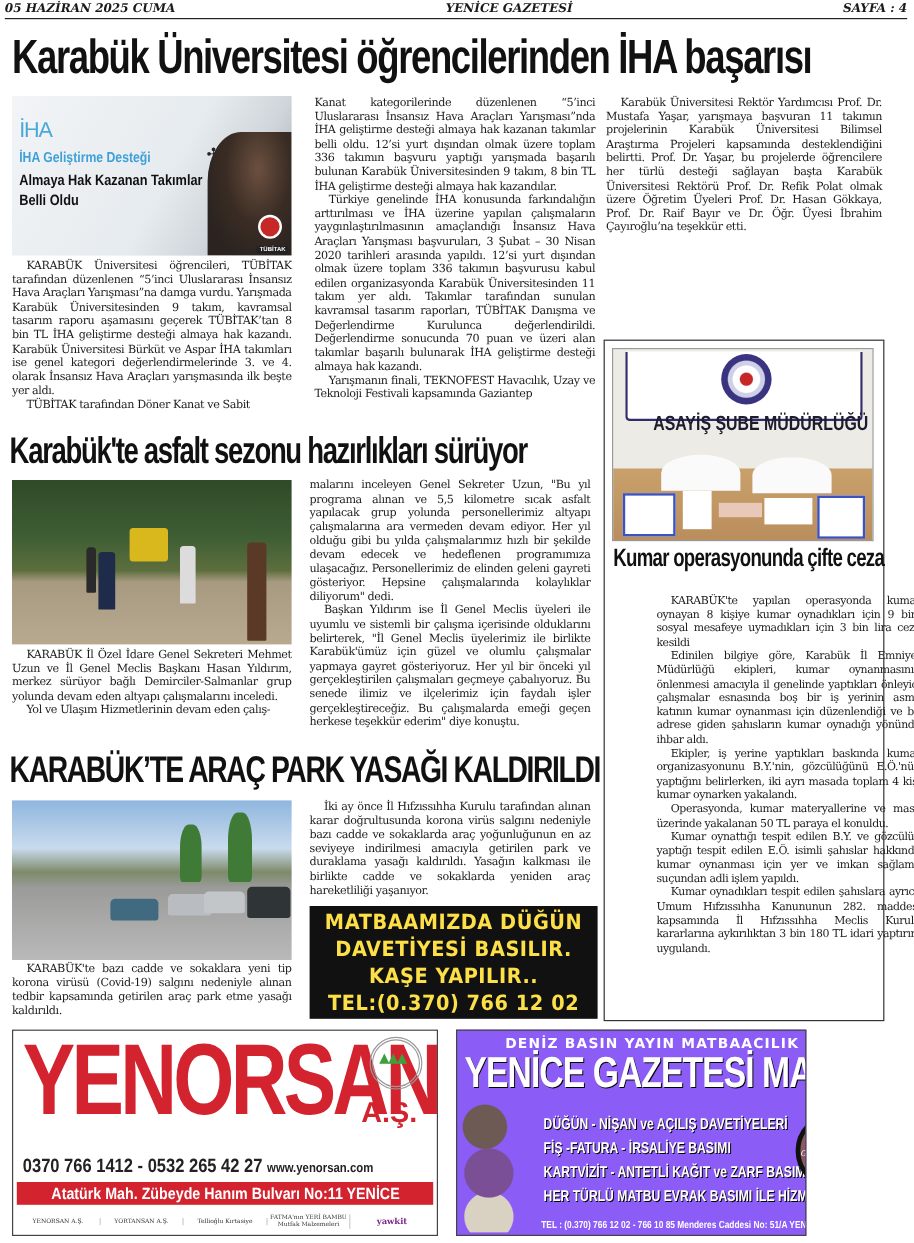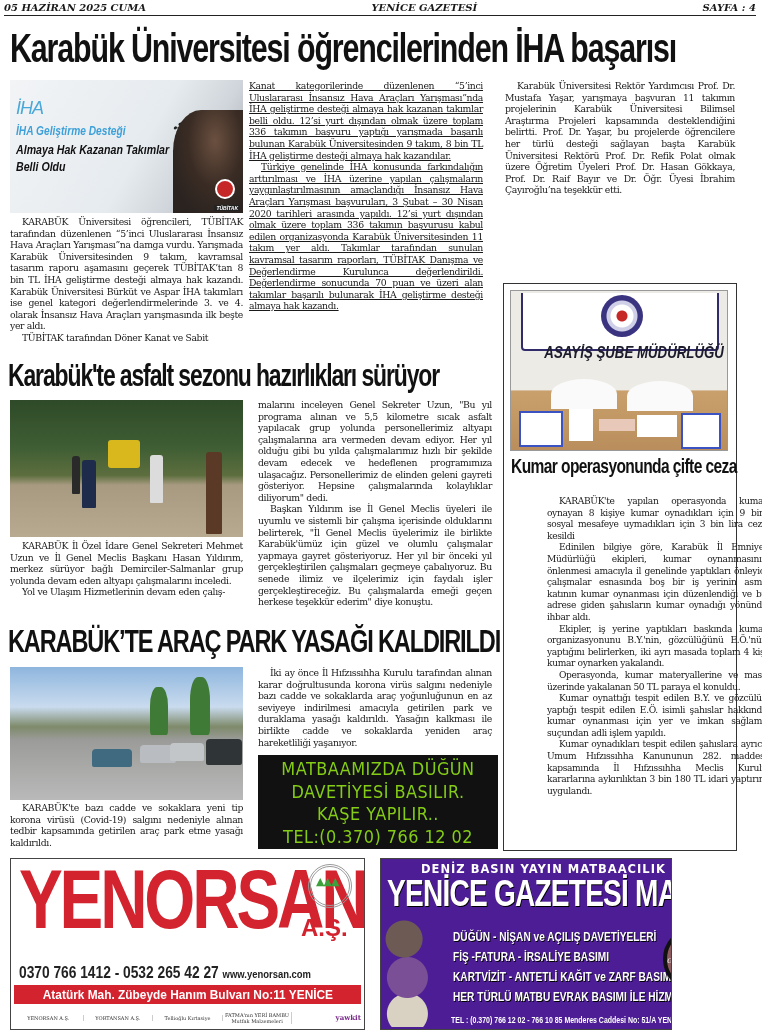--- a/index.html
+++ b/index.html
@@ -5,21 +5,21 @@
   * { box-sizing: border-box; margin: 0; padding: 0; }
   body { width: 762px; height: 1036px; background: #fff; font-family: "DejaVu Serif", serif; color: #1a1a1a; overflow: hidden; position: relative; }
   .topbar { position: absolute; left: 4px; right: 6px; top: 2px; height: 14px; display: flex; justify-content: space-between; align-items: center; font-family: "DejaVu Serif", serif; font-weight: bold; font-style: italic; font-size: 10px; border-bottom: 1.5px solid #222; padding-bottom: 2px; }
   .headline { position: absolute; font-family: "Liberation Sans", sans-serif; font-weight: bold; color: #111; letter-spacing: -1.5px; transform-origin: left top; white-space: nowrap; }
   .h1 { left: 10px; top: 26px; font-size: 40px; transform: scaleX(0.76); }
   .h2 { left: 8px; top: 358px; font-size: 31px; transform: scaleX(0.74); }
   .h3 { left: 8px; top: 624px; font-size: 31px; transform: scaleX(0.76); }
   .h4 { left: 511px; top: 454px; font-size: 21px; transform: scaleX(0.74); letter-spacing: -0.8px; }
   .col { position: absolute; font-size: 9.3px; line-height: 11.6px; text-align: justify; font-family: "DejaVu Serif", serif; letter-spacing: -0.35px; }
   .col p { text-indent: 12px; }
-  .photo { position: absolute; overflow: hidden; font-style: italic; }
+  .photo { position: absolute; overflow: hidden; }
   .iha-photo { left: 10px; top: 80px; width: 233px; height: 133px; background: linear-gradient(120deg, #f2f4f6 0%, #e6ebef 55%, #cfd5da 75%, #9aa1a6 100%); }
   .iha-logo { position: absolute; left: 6px; top: 18px; font-family: "Liberation Sans", sans-serif; font-size: 18px; color: #223; letter-spacing: -1px; }
   .iha-logo span { color: #4aa8d8; }
   .iha-t1 { position: absolute; left: 6px; top: 44px; font-family: "Liberation Sans", sans-serif; font-weight: bold; font-size: 12px; color: #3ea0d8; transform: scaleX(0.85); transform-origin: left; white-space: nowrap; }
   .iha-t2 { position: absolute; left: 6px; top: 62px; font-family: "Liberation Sans", sans-serif; font-weight: bold; font-size: 12.5px; color: #111; transform: scaleX(0.85); transform-origin: left; white-space: nowrap; line-height: 17px; }
   .man { position: absolute; right: 0; top: 30px; width: 70px; height: 103px; background: radial-gradient(ellipse at 60% 30%, #6b5040 0%, #3a2c24 45%, #2a2320 80%); border-radius: 40% 0 0 0; }
   .drone { position: absolute; left: 162px; top: 40px; font-size: 14px; color: #222; }
   .tubitak { position: absolute; right: 3px; bottom: 2px; font-family: "Liberation Sans", sans-serif; font-size: 5px; color: #fff; background: #222; padding: 0 2px; font-weight: bold; }
   .tubitak-logo { position: absolute; right: 8px; bottom: 14px; width: 20px; height: 20px; border-radius: 50%; background: #c62828; border: 2px solid #fff; }
   .asphalt-photo { left: 10px; top: 400px; width: 233px; height: 137px; background: linear-gradient(180deg, #2e4a28 0%, #3f5e34 35%, #5d6e3e 55%, #a79a80 62%, #b8aa90 100%); }
@@ -27,35 +27,35 @@
   .loader { position: absolute; left: 98px; top: 40px; width: 32px; height: 28px; background: #d9b81e; border-radius: 3px; }
   .parking-photo { left: 10px; top: 667px; width: 233px; height: 133px; background: linear-gradient(180deg, #8fb6de 0%, #c9dbee 30%, #7e8a6a 45%, #9b9c9a 55%, #b9b9b9 100%); }
   .car { position: absolute; height: 18px; border-radius: 4px 4px 2px 2px; }
   .police-photo { left: 510px; top: 290px; width: 218px; height: 161px; background: linear-gradient(180deg, #ecebe6 0%, #ecebe6 62%, #c9a06c 63%, #b98e5c 100%); border: 1px solid #999; }
   .sign { position: absolute; left: 10px; top: 2px; width: 198px; height: 58px; background: #fff; border: 2px solid #322b6a; border-top: none; border-radius: 0 0 4px 4px; }
   .sign-text { position: absolute; left: 0; right: 0; top: 50px; text-align: center; font-family: "Liberation Sans", sans-serif; font-weight: bold; font-size: 17px; color: #1c1c2c; transform: scaleX(0.78); white-space: nowrap; }
   .emblem { position: absolute; left: 78px; top: 2px; width: 42px; height: 42px; border-radius: 50%; background: radial-gradient(circle, #c62828 0 5px, #fff 6px 11px, #cfcfe8 12px 15px, #3a3380 16px 21px); }
   .cards { position: absolute; background: #fafafa; border-radius: 50% 50% 0 0; }
   .pad { position: absolute; background: #fff; border: 2px solid #3a52c2; }
   .box-frame { position: absolute; border: 1.5px solid #333; }
-  .promo { position: absolute; left: 258px; top: 755px; width: 240px; height: 94px; background: #111; color: #84cc16; font-family: "DejaVu Sans", sans-serif; font-weight: normal; text-align: center; font-size: 17.5px; line-height: 22.5px; letter-spacing: 0.5px; padding-top: 3px; }
+  .promo { position: absolute; left: 258px; top: 755px; width: 240px; height: 94px; background: #111; color: #fde047; font-family: "DejaVu Sans", sans-serif; font-weight: bold; text-align: center; font-size: 17.5px; line-height: 22.5px; letter-spacing: 0.5px; padding-top: 3px; }
   .promo div { transform: scaleX(0.92); white-space: nowrap; }
   .ad-left { position: absolute; left: 10px; top: 858px; width: 355px; height: 172px; border: 1.5px solid #444; background: #fff; }
   .yen-big { position: absolute; left: 8px; top: -8px; font-family: "Liberation Sans", sans-serif; font-weight: bold; font-size: 84px; color: #d3232f; letter-spacing: -4px; transform: scaleX(0.78); transform-origin: left top; white-space: nowrap; }
   .yen-as { position: absolute; left: 290px; top: 55px; font-family: "Liberation Sans", sans-serif; font-weight: bold; font-size: 24px; color: #d3232f; }
   .yen-logo { position: absolute; left: 297px; top: 5px; width: 44px; height: 44px; border-radius: 50%; border: 3px double #9a9a9a; }
   .yen-trees { position: absolute; left: 305px; top: 16px; color: #3ca03c; font-size: 11px; letter-spacing: -1px; }
   .yen-phone { position: absolute; left: 8px; top: 105px; font-family: "Liberation Sans", sans-serif; font-weight: bold; font-size: 16px; color: #222; white-space: nowrap; transform: scaleX(0.86); transform-origin: left; }
   .yen-web { font-size: 11px; font-weight: bold; }
   .yen-addr { position: absolute; left: 3px; right: 3px; top: 126px; height: 19px; background: #d3232f; color: #fff; font-family: "Liberation Sans", sans-serif; font-weight: bold; font-size: 13.5px; text-align: center; line-height: 19px; white-space: nowrap; }
   .yen-addr span { display: inline-block; transform: scaleX(0.88); }
   .sponsors { position: absolute; left: 3px; right: 3px; top: 149px; height: 20px; display: flex; justify-content: space-between; align-items: center; font-size: 5px; font-family: "DejaVu Serif", serif; color: #333; }
   .sponsors div { flex: 1; text-align: center; border-right: 1px solid #ccc; line-height: 6px; }
-  .sponsors div:last-child { border-right: none; text-align: right; }
-  .ad-right { position: absolute; left: 380px; top: 858px; width: 292px; height: 172px; background: #4c1d95; border: 1.5px solid #444; color: #fff; overflow: hidden; padding-left: 22px; }
+  .sponsors div:last-child { border-right: none; }
+  .ad-right { position: absolute; left: 380px; top: 858px; width: 292px; height: 172px; background: #8b5cf6; border: 1.5px solid #444; color: #fff; overflow: hidden; padding-left: 22px; }
   .ar-top { position: absolute; left: 40px; top: 3px; font-family: "DejaVu Sans", sans-serif; font-weight: bold; font-size: 11.5px; letter-spacing: 1px; white-space: nowrap; }
   .ar-main { position: absolute; left: 6px; top: 10px; font-family: "Liberation Sans", sans-serif; font-weight: bold; font-size: 36px; letter-spacing: -1px; white-space: nowrap; transform: scaleX(0.78); transform-origin: left top; text-shadow: 1px 1px 0 #000; }
   .ar-list { position: absolute; left: 72px; top: 68px; font-family: "Liberation Sans", sans-serif; font-weight: bold; font-size: 13px; line-height: 20px; white-space: nowrap; transform: scaleX(0.78); transform-origin: left top; text-shadow: 1px 1px 0 #000; }
   .ar-foot { position: absolute; left: 70px; bottom: 4px; font-family: "Liberation Sans", sans-serif; font-weight: bold; font-size: 8.5px; white-space: nowrap; transform: scaleX(0.82); transform-origin: left; }
   .ar-circle { position: absolute; left: 282px; top: 68px; width: 64px; height: 64px; border-radius: 50%; border: 4px solid #111; background: #8b5a5e; font-family: "DejaVu Serif", serif; font-style: italic; font-size: 6.5px; text-align: center; line-height: 8px; padding-top: 10px; }
   .ar-samples { position: absolute; left: 0; top: 58px; width: 66px; height: 110px; background: radial-gradient(circle at 35% 20%, #6d5a55 0 18px, transparent 19px), radial-gradient(circle at 40% 55%, #7a4f95 0 20px, transparent 21px), radial-gradient(circle at 40% 88%, #d9d2c2 0 20px, transparent 21px); }
 </style>
 </head>
 <body>
 
@@ -77,23 +77,24 @@
   <div class="drone">✣</div>
   <div class="man"></div>
   <div class="tubitak-logo"></div>
   <div class="tubitak">TÜBİTAK</div>
 </div>
 
 <div class="col" style="left:10px; top:216px; width:233px;">
   <p>KARABÜK Üniversitesi öğrencileri, TÜBİTAK tarafından düzenlenen “5’inci Uluslararası İnsansız Hava Araçları Yarışması”na damga vurdu. Yarışmada Karabük Üniversitesinden 9 takım, kavramsal tasarım raporu aşamasını geçerek TÜBİTAK’tan 8 bin TL İHA geliştirme desteği almaya hak kazandı. Karabük Üniversitesi Bürküt ve Aspar İHA takımları ise genel kategori değerlendirmelerinde 3. ve 4. olarak İnsansız Hava Araçları yarışmasında ilk beşte yer aldı.</p>
   <p>TÜBİTAK tarafından Döner Kanat ve Sabit</p>
 </div>
-<div class="col" style="left:249px; top:80px; width:234px;text-decoration:underline;">
+<div class="col" style="left:262px; top:80px; width:234px;">
   <p style="text-indent:0">Kanat kategorilerinde düzenlenen “5’inci Uluslararası İnsansız Hava Araçları Yarışması”nda İHA geliştirme desteği almaya hak kazanan takımlar belli oldu. 12’si yurt dışından olmak üzere toplam 336 takımın başvuru yaptığı yarışmada başarılı bulunan Karabük Üniversitesinden 9 takım, 8 bin TL İHA geliştirme desteği almaya hak kazandılar.</p>
   <p>Türkiye genelinde İHA konusunda farkındalığın arttırılması ve İHA üzerine yapılan çalışmaların yaygınlaştırılmasının amaçlandığı İnsansız Hava Araçları Yarışması başvuruları, 3 Şubat – 30 Nisan 2020 tarihleri arasında yapıldı. 12’si yurt dışından olmak üzere toplam 336 takımın başvurusu kabul edilen organizasyonda Karabük Üniversitesinden 11 takım yer aldı. Takımlar tarafından sunulan kavramsal tasarım raporları, TÜBİTAK Danışma ve Değerlendirme Kurulunca değerlendirildi. Değerlendirme sonucunda 70 puan ve üzeri alan takımlar başarılı bulunarak İHA geliştirme desteği almaya hak kazandı.</p>
+  <p>Yarışmanın finali, TEKNOFEST Havacılık, Uzay ve Teknoloji Festivali kapsamında Gaziantep</p>
 </div>
 <div class="col" style="left:505px; top:80px; width:230px;">
   <p>Karabük Üniversitesi Rektör Yardımcısı Prof. Dr. Mustafa Yaşar, yarışmaya başvuran 11 takımın projelerinin Karabük Üniversitesi Bilimsel Araştırma Projeleri kapsamında desteklendiğini belirtti. Prof. Dr. Yaşar, bu projelerde öğrencilere her türlü desteği sağlayan başta Karabük Üniversitesi Rektörü Prof. Dr. Refik Polat olmak üzere Öğretim Üyeleri Prof. Dr. Hasan Gökkaya, Prof. Dr. Raif Bayır ve Dr. Öğr. Üyesi İbrahim Çayıroğlu’na teşekkür etti.</p>
 </div>
 
 <div class="box-frame" style="left:503px; top:283px; width:234px; height:568px;"></div>
 
 <div class="headline h2">Karabük'te asfalt sezonu hazırlıkları sürüyor</div>
 <div class="photo asphalt-photo">
   <div class="loader"></div>

